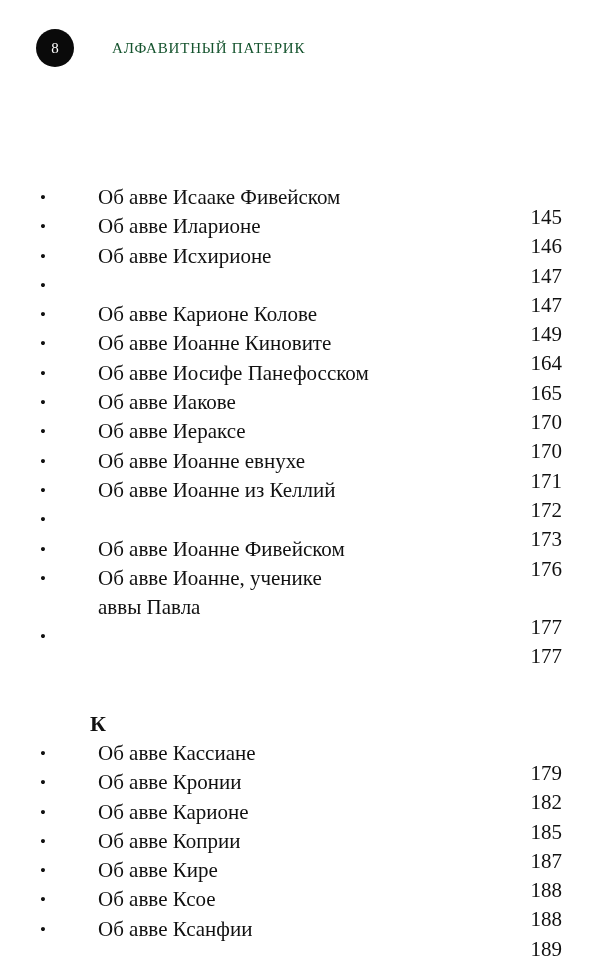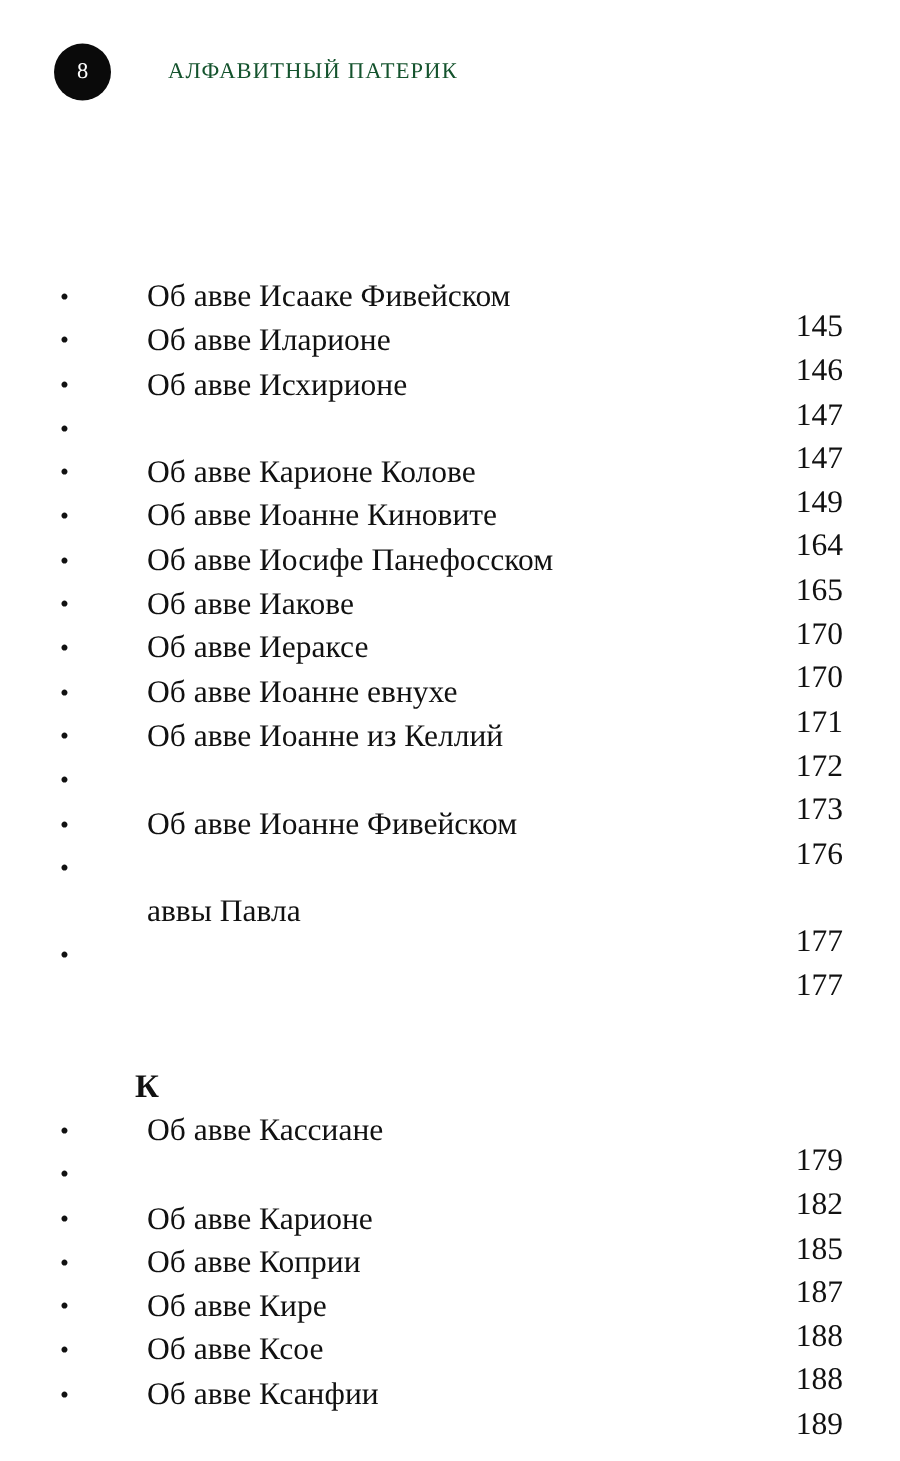--- a/index.html
+++ b/index.html
@@ -109,20 +109,21 @@
     <span class="bullet">•</span>
     <span class="pageno">173</span>
   </div>
   <div class="entry">
     <span class="bullet">•</span>
     <span class="title">Об авве Иоанне Фивейском</span>
     <span class="pageno">176</span>
   </div>
   <div class="entry">
     <span class="bullet">•</span>
+    <span class="title">Об авве Иоанне, ученике</span>
   </div>
   <div class="entry">
     <span class="title">аввы Павла</span>
     <span class="pageno">177</span>
   </div>
   <div class="entry">
     <span class="bullet">•</span>
     <span class="pageno">177</span>
   </div>
 </div>
@@ -130,20 +131,21 @@
 <div class="section-letter" style="top:709px;">К</div>
 
 <div class="list" style="top:739px;">
   <div class="entry">
     <span class="bullet">•</span>
     <span class="title">Об авве Кассиане</span>
     <span class="pageno">179</span>
   </div>
   <div class="entry">
     <span class="bullet">•</span>
+    <span class="title">Об авве Кронии</span>
     <span class="pageno">182</span>
   </div>
   <div class="entry">
     <span class="bullet">•</span>
     <span class="title">Об авве Карионе</span>
     <span class="pageno">185</span>
   </div>
   <div class="entry">
     <span class="bullet">•</span>
     <span class="title">Об авве Коприи</span>

